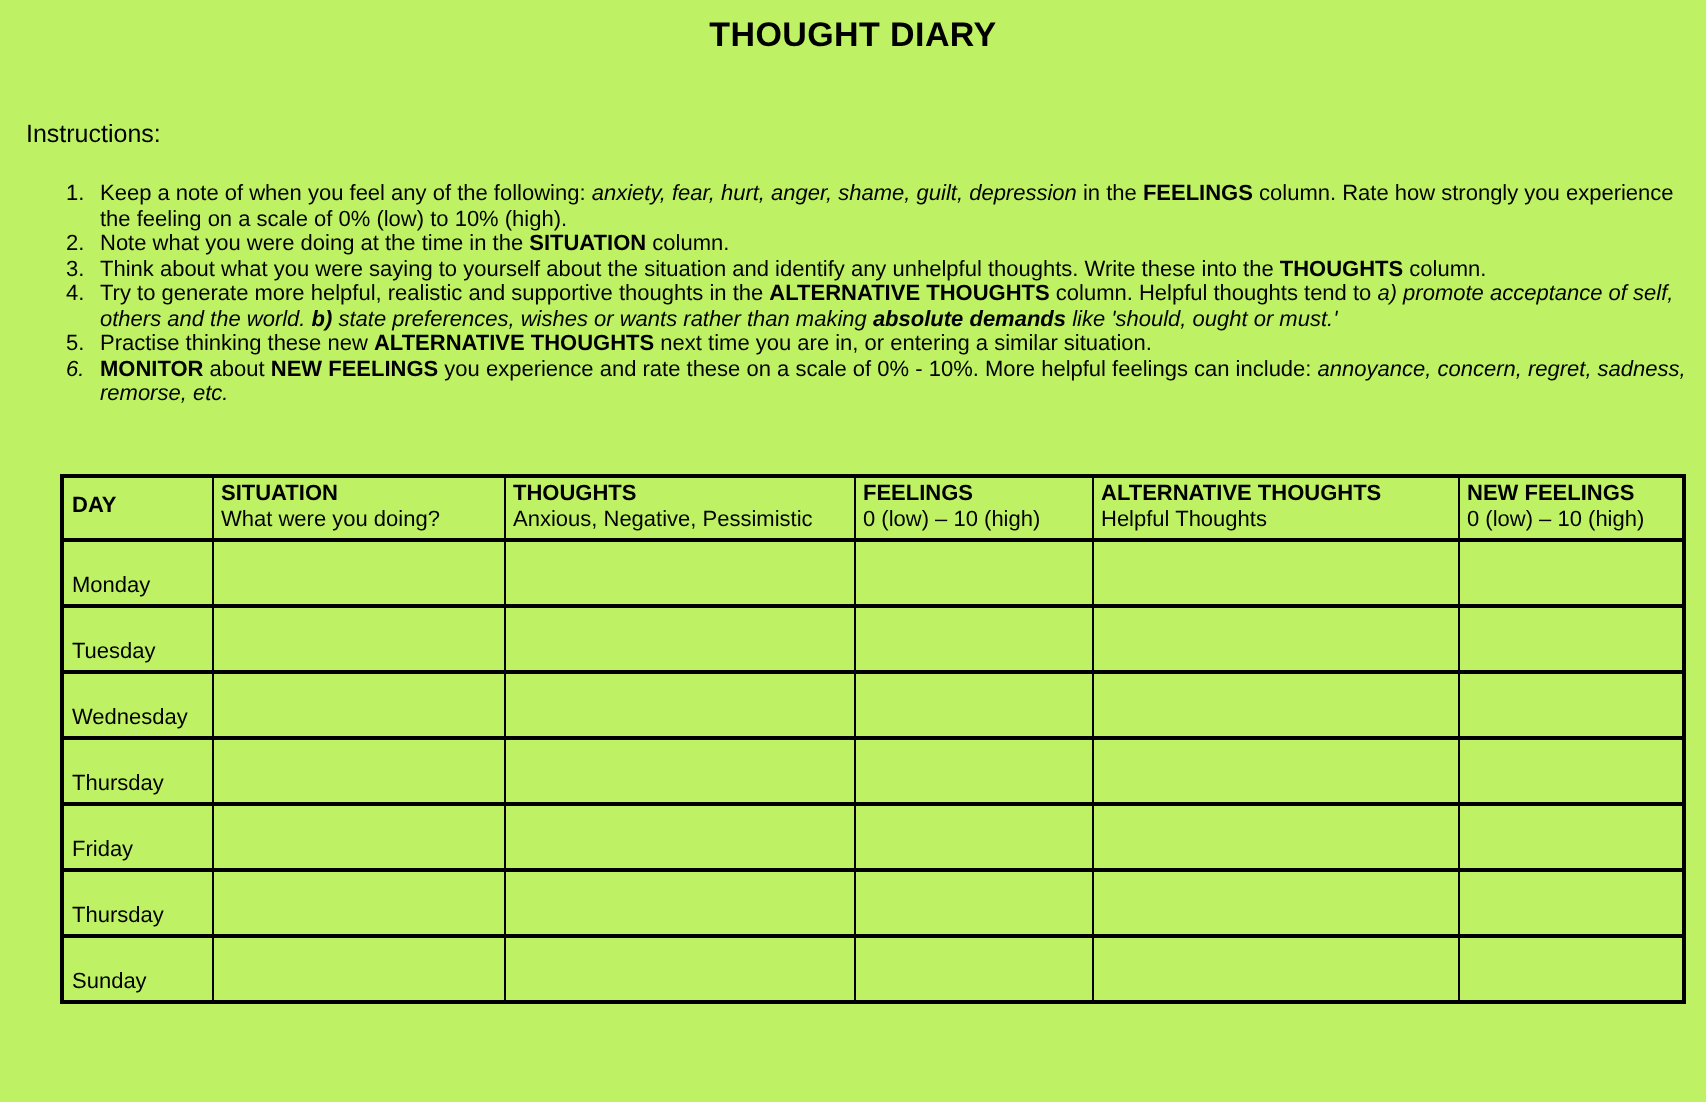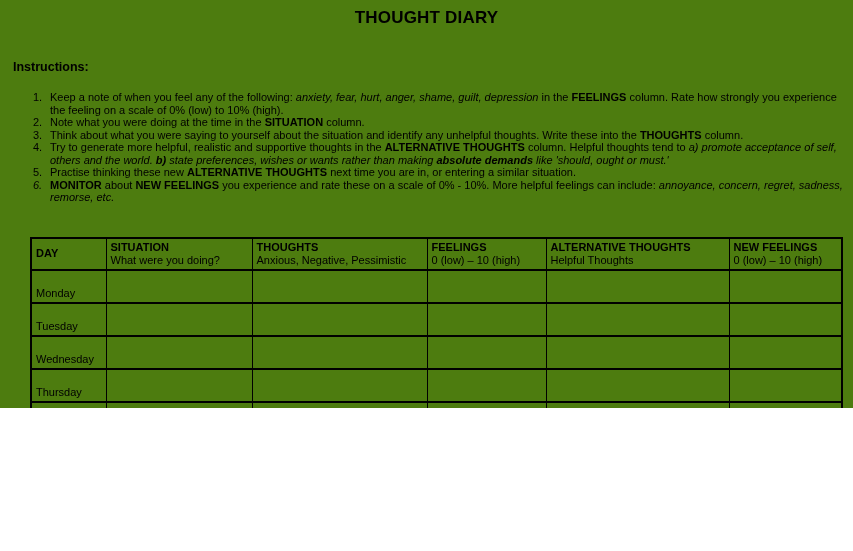--- a/index.html
+++ b/index.html
@@ -5,36 +5,36 @@
   * { box-sizing: border-box; }
   html, body {
     margin: 0; padding: 0;
     background: #ffffff;
     font-family: "Liberation Sans", sans-serif;
     color: #000000;
   }
   .page {
     position: relative;
     width: 853px;
-    height: 408px;
-    background: #4d7c0f;
+    height: 551px;
+    background: #bef264;
     overflow: hidden;
   }
   .doc-title {
     margin: 8px 0 0 0;
     text-align: center;
     font-size: 17px;
     line-height: 20px;
     font-weight: bold;
     letter-spacing: 0.2px;
   }
   .instructions-heading {
     margin: 32px 16px 0 13px;
     font-size: 12.5px;
-    font-weight: bold;
+    font-weight: normal;
   }
   .instructions-list {
     margin: 17px 6px 0 33px;
     font-size: 11px;
     line-height: 12.5px;
   }
   .instr-item { display: flex; }
   .instr-num { flex: 0 0 17px; width: 17px; }
   .instr-num.i { font-style: italic; }
   .instr-text { flex: 1; }

